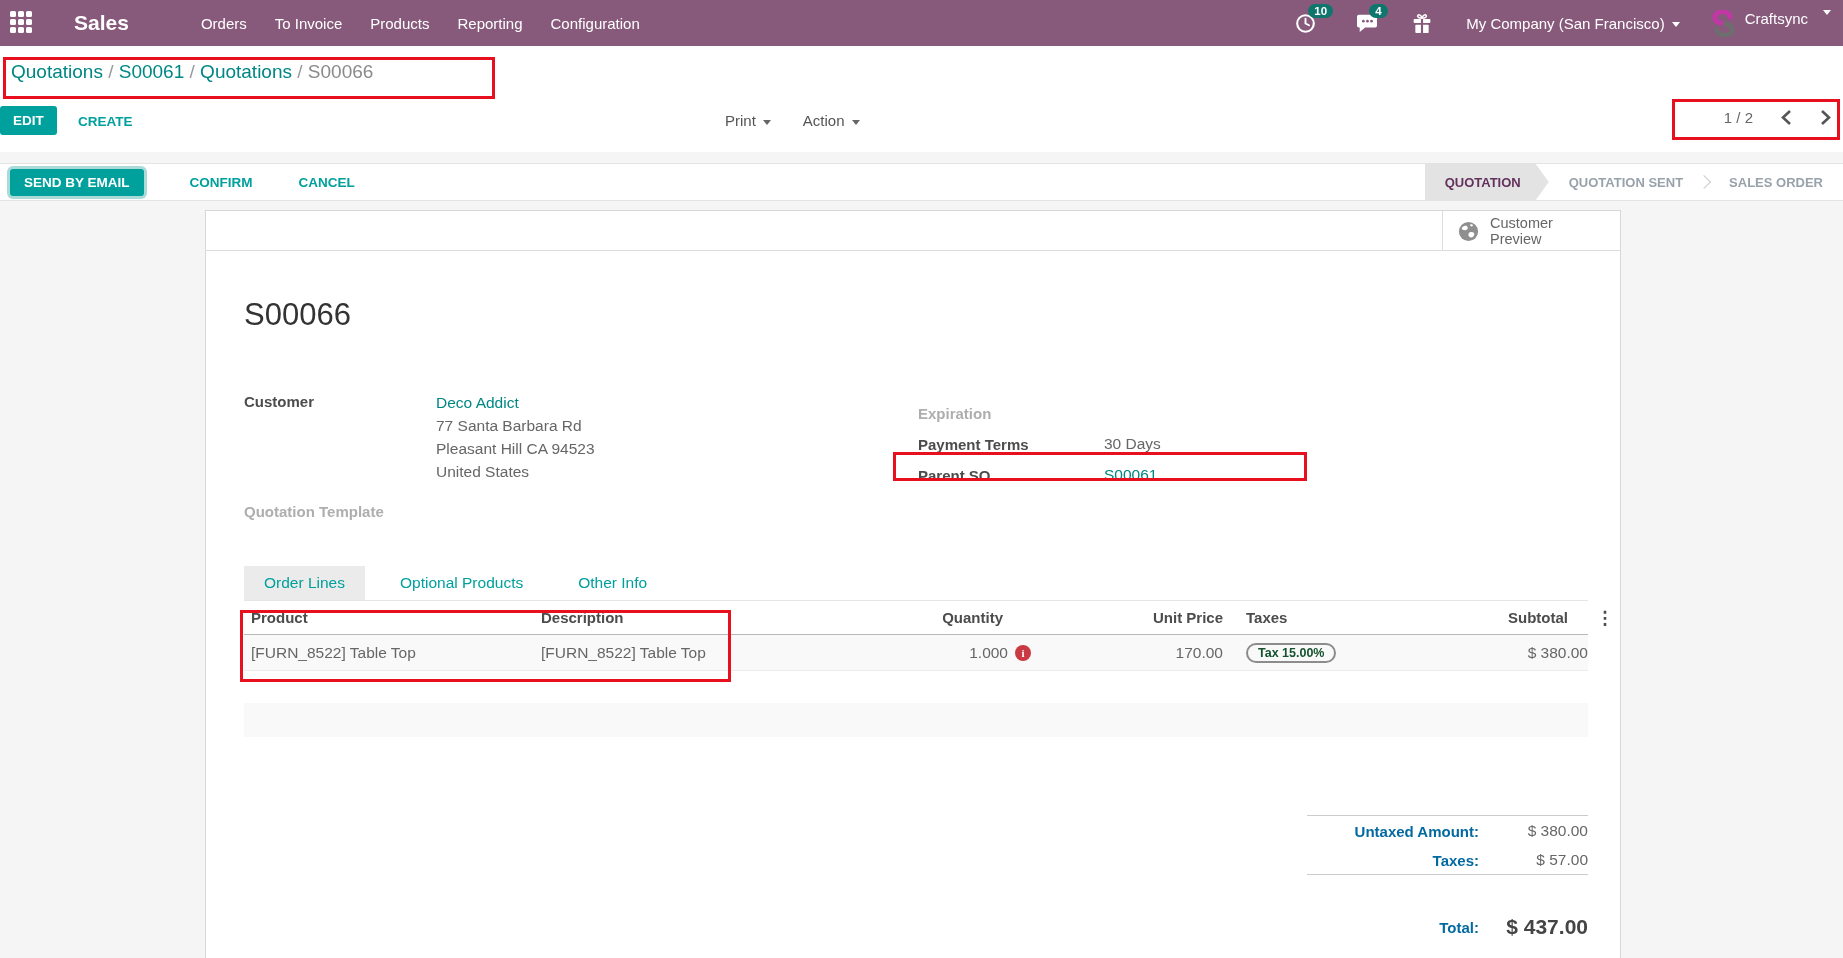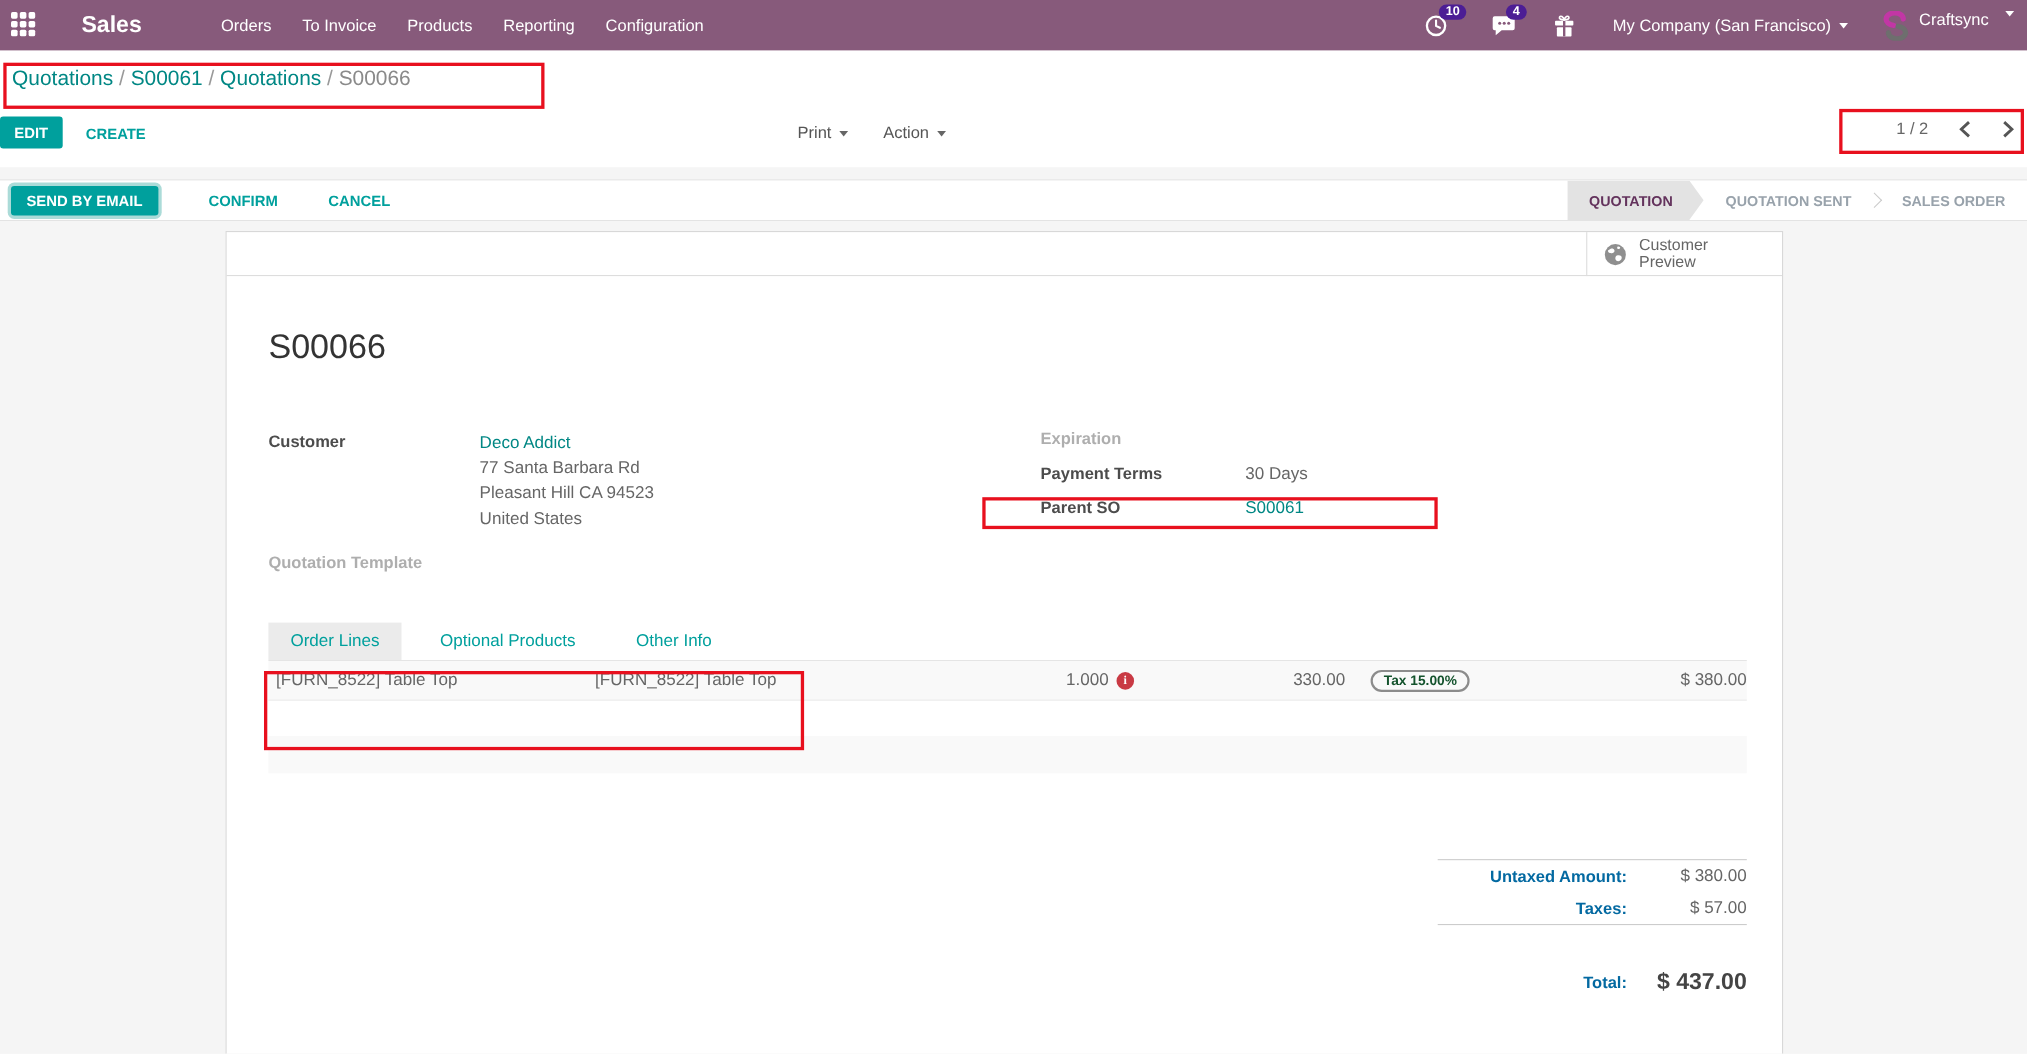--- a/index.html
+++ b/index.html
@@ -11,21 +11,21 @@
   .topbar { position:absolute; top:0; left:0; width:100%; height:46px; background:#875A7B; color:#fff;
             display:flex; align-items:center; }
   .grid-icon { width:24px; height:24px; margin-left:10px; display:grid;
                grid-template-columns:repeat(3,6px); grid-template-rows:repeat(3,6px); gap:2px; cursor:pointer; }
   .grid-icon i { background:#fff; border-radius:1.5px; }
   .brand { font-size:21px; font-weight:bold; margin-left:40px; cursor:pointer; }
   .nav { display:flex; margin-left:72px; gap:28px; font-size:15px; }
   .nav span { cursor:pointer; white-space:nowrap; }
   .tb-right { margin-left:auto; display:flex; align-items:center; margin-right:12px; }
   .icon-wrap { position:relative; margin-left:40px; cursor:pointer; display:flex; align-items:center; }
-  .badge { position:absolute; top:-9px; left:13px; background:#4c1d95; color:#fff; font-size:11.5px;
+  .badge { position:absolute; top:-9px; left:13px; background:#0f766e; color:#fff; font-size:11.5px;
            padding:1px 6px; border-radius:9px; font-weight:bold; }
   .tb-company { margin-left:34px; font-size:15px; cursor:pointer; white-space:nowrap; }
   .tb-user { margin-left:30px; display:flex; align-items:flex-start; gap:8px; font-size:15px; cursor:pointer; }
   .caret { display:inline-block; width:0; height:0; border-left:4px solid transparent;
            border-right:4px solid transparent; border-top:5px solid currentColor; margin-left:7px; vertical-align:middle; }
 
   
   .control-panel { position:absolute; top:46px; left:0; width:100%; height:106px; background:#fff; }
   .breadcrumb { position:absolute; left:11px; top:15px; font-size:19px; color:#999; }
   .breadcrumb .bc-link { color:#008784; cursor:pointer; }
@@ -66,21 +66,21 @@
   .title { margin-top:46px; font-size:31px; color:#333; font-weight:normal; }
 
   .fields { margin-top:58px; display:flex; }
   .col-left { width:674px; }
   .frow { display:flex; }
   .flabel { width:192px; font-weight:bold; color:#4c4c4c; font-size:15px; padding-top:2px; }
   .flabel.muted { color:#aeaeae; }
   .fvalue { font-size:15.5px; color:#666; line-height:23px; }
   .fvalue .link { color:#008784; cursor:pointer; }
   .qt-row { margin-top:18px; }
-  .col-right .frow { height:31px; align-items:flex-start;margin-left:28px; }
+  .col-right .frow { height:31px; align-items:flex-end; }
   .col-right .flabel { width:186px; padding-top:0; }
   .col-right .fvalue { line-height:normal; }
 
   .tabs { margin-top:46px; display:flex; height:35px; border-bottom:1px solid #e5e5e5; }
   .tab { display:flex; align-items:center; padding:0 20px; color:#00A09D; font-size:15.5px; cursor:pointer; }
   .tab.active { background:#ebebeb; }
   .tab + .tab { margin-left:15px; }
 
   .t-head { display:flex; align-items:center; height:34px; border-bottom:1px solid #b9b9b9;
             font-weight:bold; font-size:15px; color:#4c4c4c; position:relative; }
@@ -276,28 +276,37 @@
           </div>
         </div>
 
         <div class="tabs">
           <div class="tab active">Order Lines</div>
           <div class="tab">Optional Products</div>
           <div class="tab">Other Info</div>
         </div>
 
         <div class="order-lines-table">
+          <div class="t-head">
+            <div class="c-prod">Product</div>
+            <div class="c-desc">Description</div>
+            <div class="c-qty">Quantity</div>
+            <div class="c-price">Unit Price</div>
+            <div class="c-tax">Taxes</div>
+            <div class="c-sub">Subtotal</div>
+            <span class="kebab">⋮</span>
+          </div>
           <div class="t-row striped">
             <div class="c-prod">[FURN_8522] Table Top</div>
             <div class="c-desc">[FURN_8522] Table Top</div>
             <div class="c-qty">
               <span>1.000</span>
               <span class="info-icon">i</span>
             </div>
-            <div class="c-price">330.00</div>
+            <div class="c-price">170.00</div>
             <div class="c-tax"><span class="tax-pill">Tax 15.00%</span></div>
             <div class="c-sub">$ 380.00</div>
           </div>
           <div class="t-row empty" style="height:32px;"></div>
           <div class="t-row empty striped" style="height:34px;"></div>
         </div>
 
         <div class="totals">
           <div class="tot-line"></div>
           <div class="tot-row">

